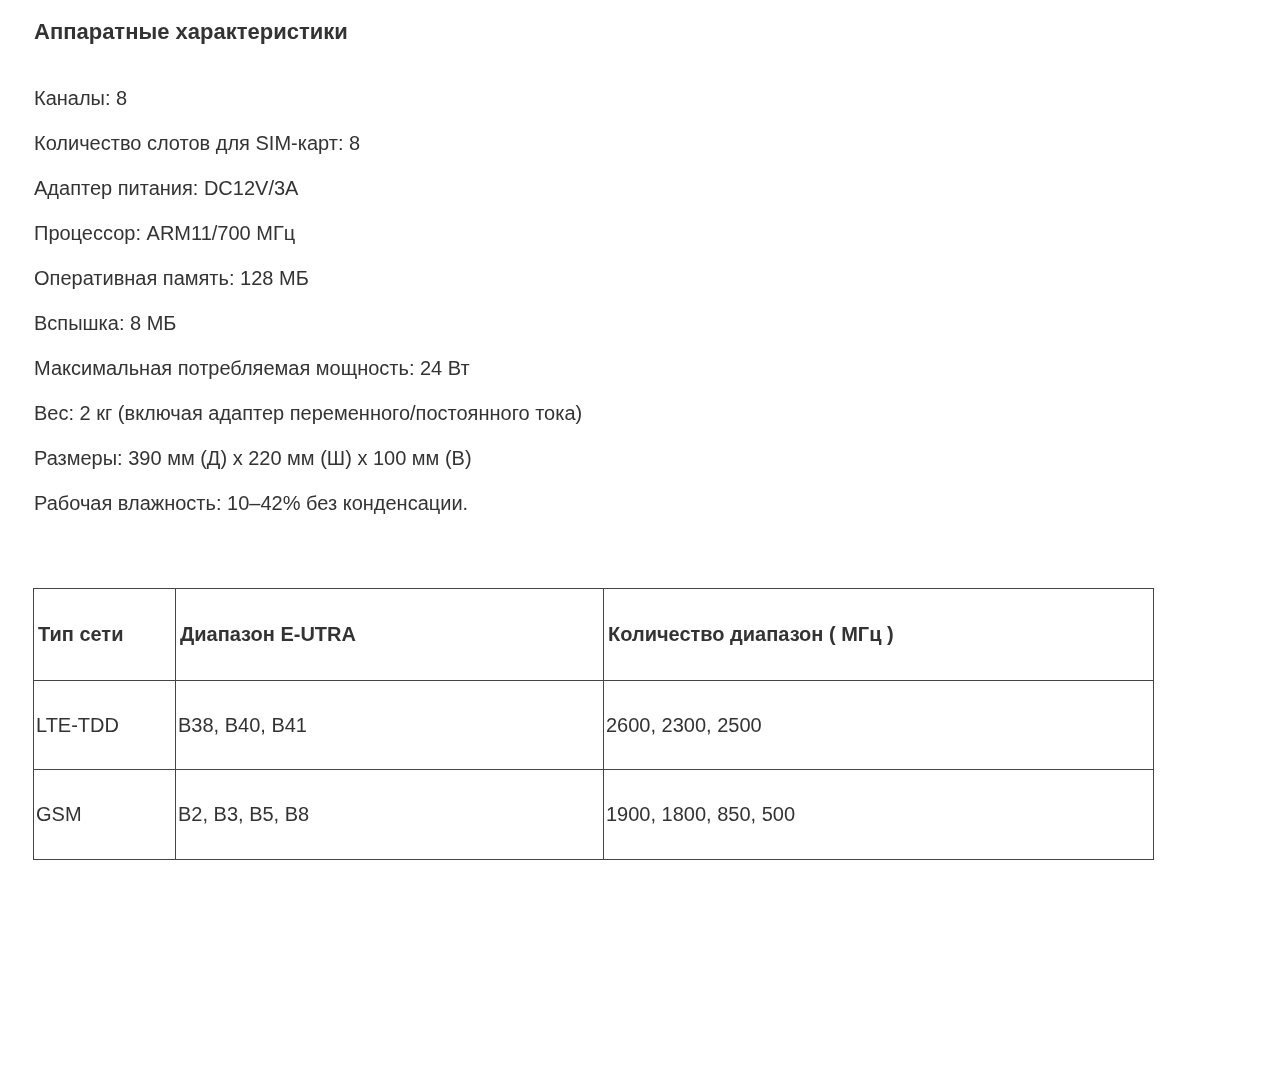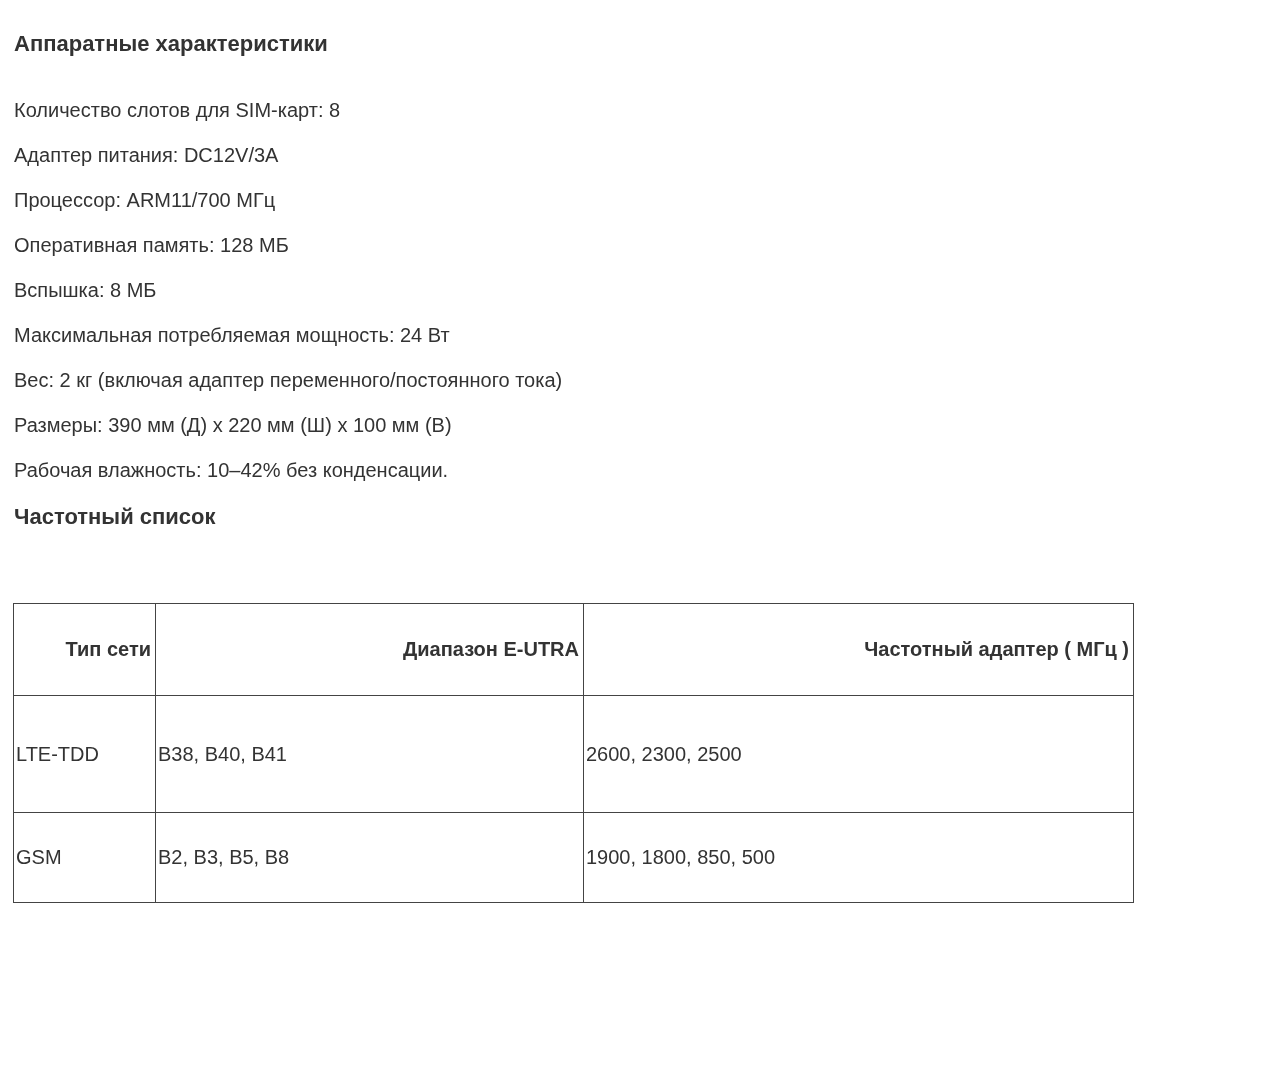--- a/index.html
+++ b/index.html
@@ -8,21 +8,22 @@
     background: #ffffff;
   }
   body {
     width: 1280px;
     height: 1085px;
     overflow: hidden;
     font-family: "Liberation Sans", sans-serif;
     color: #333333;
   }
   .page {
-    padding: 32px 0 0 14px;
+    padding: 20px 0 0 14px;
+    margin-left: 20px;
   }
   h1.sec-title {
     font-size: 22px;
     line-height: 24px;
     font-weight: bold;
     margin: 0;
     color: #333333;
   }
   .specs {
     margin-top: 44px;
@@ -49,70 +50,70 @@
   }
   table.freq th, table.freq td {
     border: 1px solid #444444;
     font-size: 20px;
     color: #333333;
     overflow: hidden;
     white-space: nowrap;
   }
   table.freq th {
     font-weight: bold;
-    text-align: right;
+    text-align: left;
     vertical-align: middle;
     padding: 0 4px;
   }
   table.freq td {
     font-weight: normal;
     text-align: left;
     vertical-align: middle;
     padding: 0 2px;
   }
   tr.r-head { height: 92px; }
   tr.r-0 { height: 92px; }
-  tr.r-1 { height: 117px; }
+  tr.r-1 { height: 89px; }
   tr.r-2 { height: 90px; }
   col.c-type  { width: 142px; }
   col.c-band  { width: 428px; }
   col.c-freq  { width: 550px; }
 </style>
 </head>
 <body>
 
 <div class="page">
 
   <h1 class="sec-title">Аппаратные характеристики</h1>
 
   <div class="specs">
+    <p>Каналы: 8</p>
     <p>Количество слотов для SIM-карт: 8</p>
     <p>Адаптер питания: DC12V/3A</p>
     <p>Процессор: ARM11/700 МГц</p>
     <p>Оперативная память: 128 МБ</p>
     <p>Вспышка: 8 МБ</p>
     <p>Максимальная потребляемая мощность: 24 Вт</p>
     <p>Вес: 2 кг (включая адаптер переменного/постоянного тока)</p>
     <p>Размеры: 390 мм (Д) x 220 мм (Ш) x 100 мм (В)</p>
     <p>Рабочая влажность: 10–42% без конденсации.</p>
   </div>
 
-  <h2 class="sec-title">Частотный список</h2>
 
   <table class="freq">
     <colgroup>
       <col class="c-type">
       <col class="c-band">
       <col class="c-freq">
     </colgroup>
     <thead>
       <tr class="r-head">
         <th>Тип сети</th>
         <th>Диапазон E-UTRA</th>
-        <th>Частотный адаптер ( МГц )</th>
+        <th>Количество диапазон ( МГц )</th>
       </tr>
     </thead>
     <tbody>
       <tr class="r-1">
         <td>LTE-TDD</td>
         <td>B38, B40, B41</td>
         <td>2600, 2300, 2500</td>
       </tr>
       <tr class="r-2">
         <td>GSM</td>

